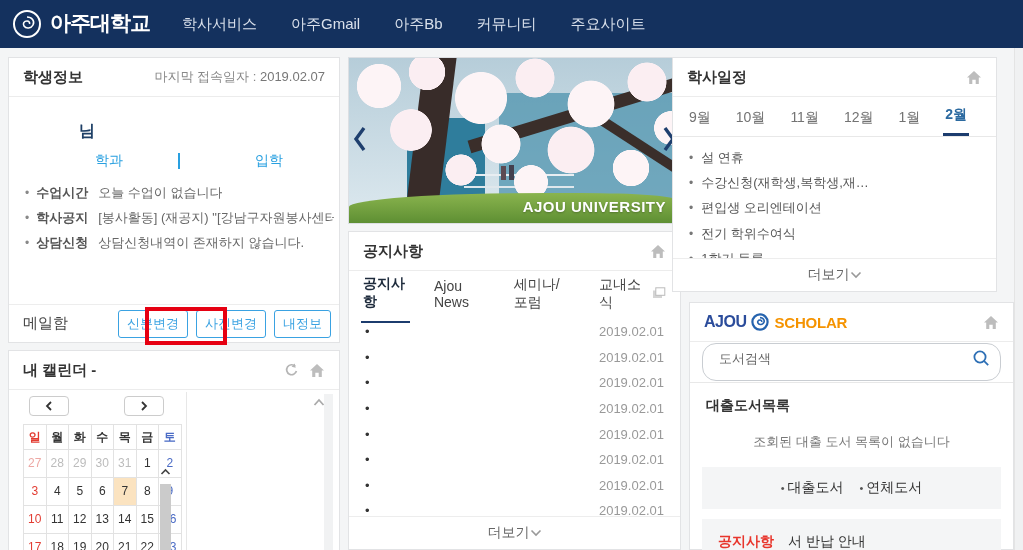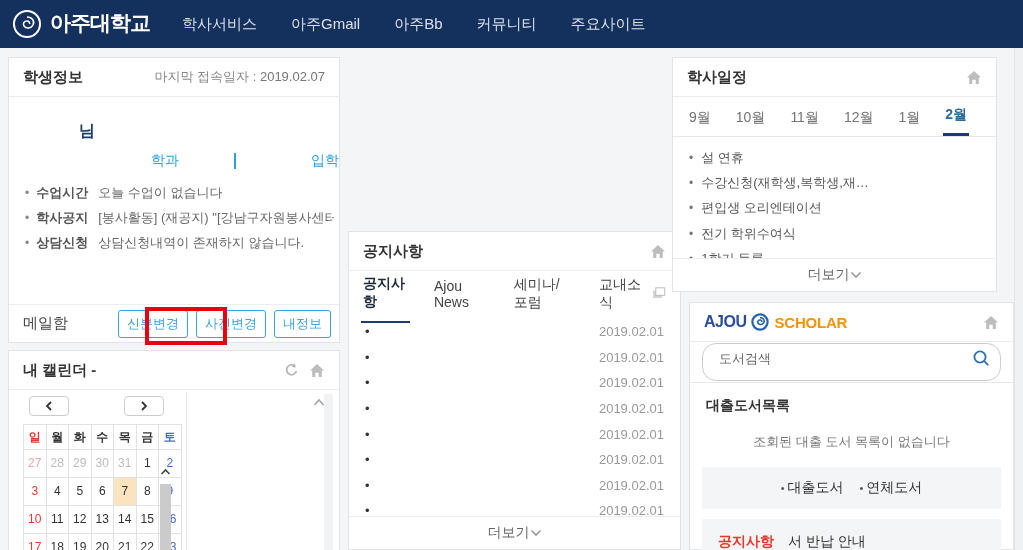--- a/index.html
+++ b/index.html
@@ -24,21 +24,21 @@
   .home-ic{width:16px;height:15px;cursor:pointer;}
   .more-row{position:absolute;left:0;right:0;bottom:0;height:32px;border-top:1px solid #ededed;
             display:flex;align-items:center;justify-content:center;gap:0;color:#666;
             font-size:14px;cursor:pointer;background:#fff;}
 
   
   .sp{left:8px;top:57px;width:332px;height:286px;overflow:visible;}
   .last-access{font-size:13px;color:#888;}
   .last-access b{color:#777;font-weight:normal;}
   .name-line{margin:24px 0 0 70px;font-size:16px;font-weight:bold;color:#1d3f66;}
-  .dept-line{margin:10px 0 0 86px;font-size:14px;color:#29a0e0;display:flex;align-items:center;justify-content:flex-end;}
+  .dept-line{margin:10px 0 0 86px;font-size:14px;color:#29a0e0;display:flex;align-items:center;}
   .dept-sep{display:inline-block;width:2px;height:16px;background:#29a0e0;margin:0 0 0 55px;}
   .adm{margin-left:75px;}
   .credit-box{margin:10px 10px 0 14px;height:45px;background:#f4f5f6;display:flex;
               align-items:center;justify-content:center;font-size:15px;color:#333;}
   .credit-box .dot::before{content:"\2022";font-size:11px;color:#555;margin-right:3px;}
   .blank{display:inline-block;width:20px;height:24px;background:#fff;margin:0 4px;}
   .unit{color:#29a0e0;font-weight:bold;}
   .gap16{display:inline-block;width:16px;}
   .info-rows{margin:10px 5px 0 16px;}
   .info-row{height:25px;display:flex;align-items:center;font-size:13px;}
@@ -296,20 +296,43 @@
         <div class="thumb"></div>
       </div>
       <div class="vdiv"></div>
       <svg class="side-chevron" width="12" height="9" viewBox="0 0 12 9">
         <polyline points="1.5,7 6,2 10.5,7" fill="none" stroke="#aaa" stroke-width="1.8"></polyline>
       </svg>
       <div class="side-scroll"></div>
     </div>
   </div>
 
+  <div class="banner">
+    <div class="bn-build2"></div>
+    <div class="bn-build1"></div>
+    <div class="bn-rail"></div>
+    <div class="bn-p1"></div>
+    <div class="bn-p2"></div>
+    <div class="bn-trunk"></div>
+    <div class="bn-branch1"></div>
+    <div class="bn-branch2"></div>
+    <div class="bn-bloom"></div>
+    <div class="bn-grass"></div>
+    <div class="bn-caption">AJOU UNIVERSITY</div>
+    <div class="bn-arrow left">
+      <svg width="14" height="26" viewBox="0 0 14 26">
+          <polyline points="11,2 3,13 11,24" fill="none" stroke="#1e3f6e" stroke-width="3.4"></polyline>
+        </svg>
+    </div>
+    <div class="bn-arrow right">
+      <svg width="14" height="26" viewBox="0 0 14 26">
+          <polyline points="3,2 11,13 3,24" fill="none" stroke="#1e3f6e" stroke-width="3.4"></polyline>
+        </svg>
+    </div>
+  </div>
 
   <div class="panel np">
     <div class="p-head">
       <span class="p-title">공지사항</span>
       <svg class="home-ic" viewBox="0 0 16 15">
         <path d="M8 1 L15 7.5 H12.8 V14 H9.7 V9.8 H6.3 V14 H3.2 V7.5 H1 Z" fill="#bdbdbd"></path>
       </svg>
     </div>
     <div class="tabs">
       <span class="tab active">공지사항</span>

